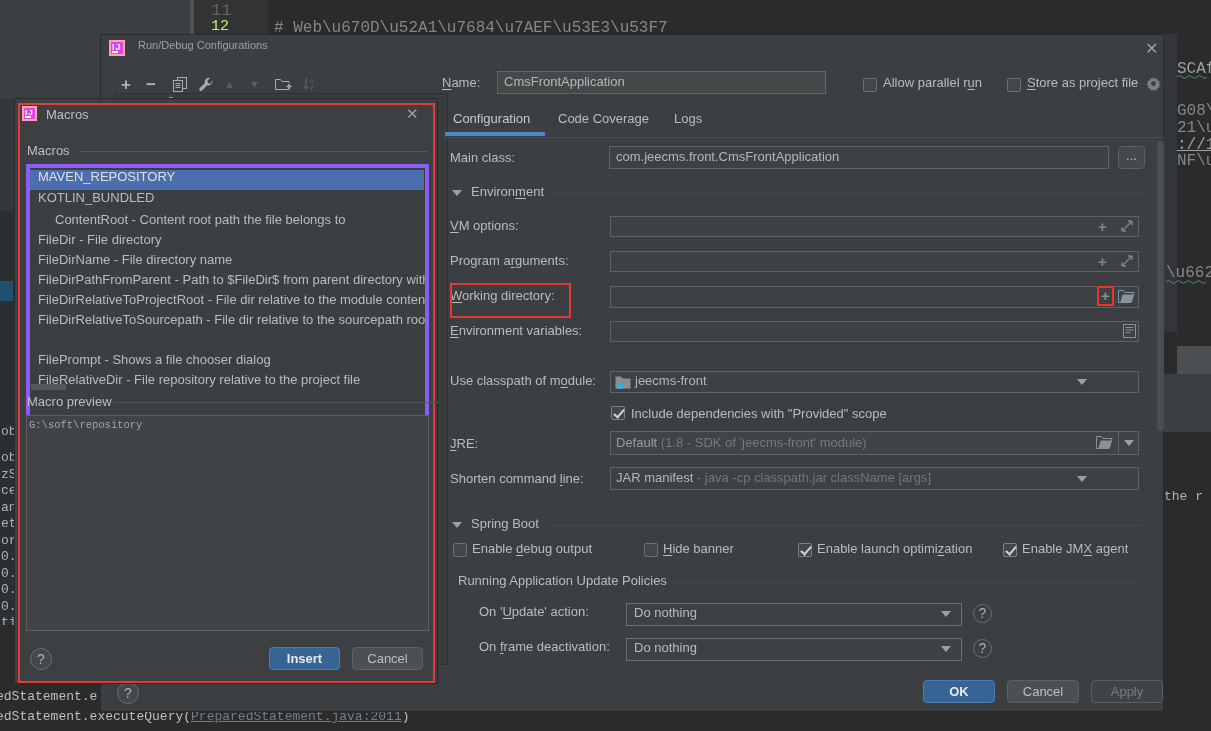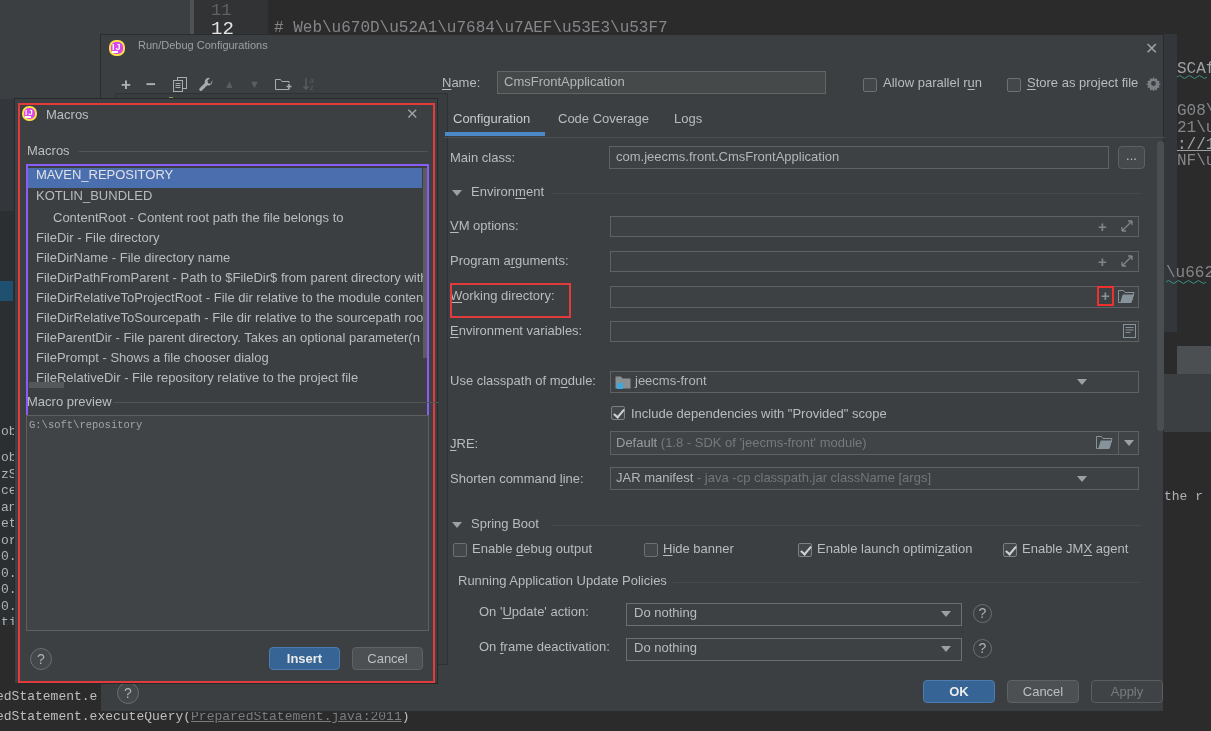--- a/index.html
+++ b/index.html
@@ -11,34 +11,34 @@
   .fld { position:absolute; background:#3d4143; border:1px solid #5f6264; }
   .inp { position:absolute; background:#45494a; border:1px solid #646464; }
   .btn { position:absolute; border-radius:4px; text-align:center; white-space:nowrap; }
   .cb { position:absolute; width:14px; height:14px; background:#43474a; border:1px solid #6c7072; border-radius:2px; }
   .chk { position:absolute; width:14px; height:14px; background:#43474a; border:1px solid #7c8082; border-radius:2px; }
   .chk:after { content:""; position:absolute; left:4px; top:0px; width:4px; height:9px; border:solid #cfd2d4; border-width:0 2px 2px 0; transform:rotate(40deg); }
   .sep { position:absolute; height:1px; background:#4c4f51; }
   .qm { position:absolute; width:22px; height:22px; border-radius:50%; background:#45484a; border:1px solid #6a6e70; color:#aeb1b3; text-align:center; line-height:21px; font-size:14px; }
   .arrow-down { position:absolute; width:0; height:0; border-left:5px solid transparent; border-right:5px solid transparent; border-top:6px solid #9da0a2; }
   .redbox { position:absolute; border:2px solid #e23b3b; }
-  .ij { position:absolute; width:16px; height:16px; background:#d946ef; border:2px solid #fde047; border-radius:7px; }
+  .ij { position:absolute; width:16px; height:16px; background:#d946ef; border:2px solid #fca5a5; border-radius:0; }
   .ij b { position:absolute; left:1px; top:0px; color:#fff; font-size:9px; font-weight:bold; letter-spacing:1px; }
   .ij i { position:absolute; left:1px; bottom:1px; width:6px; height:2px; background:#fff; }
   u { text-decoration:underline; text-underline-offset:2px; }
 </style>
 </head>
 <body>
 <div id="root" class="abs" style="left:0;top:0;width:1211px;height:731px;">
 
   <div class="abs" style="left:0;top:0;width:190px;height:99px;background:#3c3f41;"></div>
   <div class="abs" style="left:190px;top:0;width:78px;height:34px;background:#313335;"></div>
   <div class="abs" style="left:190px;top:0;width:4px;height:34px;background:#4e5254;"></div>
   <div class="abs mono" style="left:211px;top:1px;color:#606366;font-size:17px;">11</div>
-  <div class="abs mono" style="left:211px;top:18px;color:#e5e5e5;font-size:19px;">12</div>
+  <div class="abs mono" style="left:211px;top:18px;color:#bef264;font-size:15px;">12</div>
   <div class="abs mono" style="left:274px;top:19px;color:#848689;font-size:16px;">#&nbsp;Web\u670D\u52A1\u7684\u7AEF\u53E3\u53F7</div>
 
   <div class="abs" style="left:0;top:99px;width:14px;height:112px;background:#33363a;"></div>
   <div class="abs" style="left:0;top:211px;width:14px;height:501px;background:#2c2f31;"></div>
   <div class="abs" style="left:0;top:281px;width:13px;height:20px;background:#20506f;"></div>
 
   <div class="abs mono" style="left:1px;top:424px;width:13px;overflow:hidden;color:#aeb2b6;font-size:13px;">ob:</div>
     <div class="abs mono" style="left:1px;top:450px;width:13px;height:176px;overflow:hidden;color:#aeb2b6;font-size:13px;line-height:16.5px;">ob:<br>zS<br>ce<br>an<br>et<br>or<br>0.<br>0.<br>0.s<br>0.s<br>ti</div>
 
   <div class="abs" style="left:0;top:625px;width:100px;height:106px;background:#2b2b2b;"></div>
@@ -228,31 +228,30 @@
     <div class="ij" style="left:7px;top:7px;width:15px;height:15px;">
         <b style="font-size:8px;">IJ</b>
         <i></i>
       </div>
     <div class="abs" style="left:31px;top:8px;color:#bcbec0;">Macros</div>
     <div class="abs" style="left:391px;top:6px;color:#9da0a2;font-size:15px;">✕</div>
 
     <div class="abs" style="left:12px;top:44px;color:#bcbec0;">Macros</div>
     <div class="sep" style="left:64px;top:52px;width:349px;background:#515556;"></div>
 
-    <div class="abs" style="left:11px;top:65px;width:403px;height:286px;background:#3c3f41;border:2px solid #8b5cf6;overflow:hidden;">
+    <div class="abs" style="left:11px;top:65px;width:403px;height:286px;background:#3c3f41;border:4px solid #8b5cf6;overflow:hidden;">
       <div class="abs" style="left:0;top:2px;width:394px;height:20px;background:#4b6eaf;"></div>
       <div class="abs lbl" style="left:8px;top:1px;color:#dfe1e5;">MAVEN_REPOSITORY</div>
       <div class="abs lbl" style="left:8px;top:22px;">KOTLIN_BUNDLED</div>
       <div class="abs lbl" style="left:8px;top:44px;margin-left:17px;">ContentRoot - Content root path the file belongs to</div>
       <div class="abs lbl" style="left:8px;top:64px;">FileDir - File directory</div>
       <div class="abs lbl" style="left:8px;top:84px;">FileDirName - File directory name</div>
       <div class="abs lbl" style="left:8px;top:104px;">FileDirPathFromParent - Path to $FileDir$ from parent directory with</div>
       <div class="abs lbl" style="left:8px;top:124px;">FileDirRelativeToProjectRoot - File dir relative to the module conten</div>
       <div class="abs lbl" style="left:8px;top:144px;">FileDirRelativeToSourcepath - File dir relative to the sourcepath roo</div>
-      <div class="abs lbl" style="left:8px;top:164px;">FileParentDir - File parent directory. Takes an optional parameter(n</div>
       <div class="abs lbl" style="left:8px;top:184px;">FilePrompt - Shows a file chooser dialog</div>
       <div class="abs lbl" style="left:8px;top:204px;">FileRelativeDir - File repository relative to the project file</div>
 
       <div class="abs" style="left:395px;top:2px;width:7px;height:190px;background:#5a5d5f;"></div>
       <div class="abs" style="left:1px;top:216px;width:35px;height:6px;background:#55585a;"></div>
     </div>
 
     <div class="abs" style="left:12px;top:295px;color:#bcbec0;">Macro preview</div>
     <div class="sep" style="left:98px;top:303px;width:326px;background:#515556;"></div>
 

